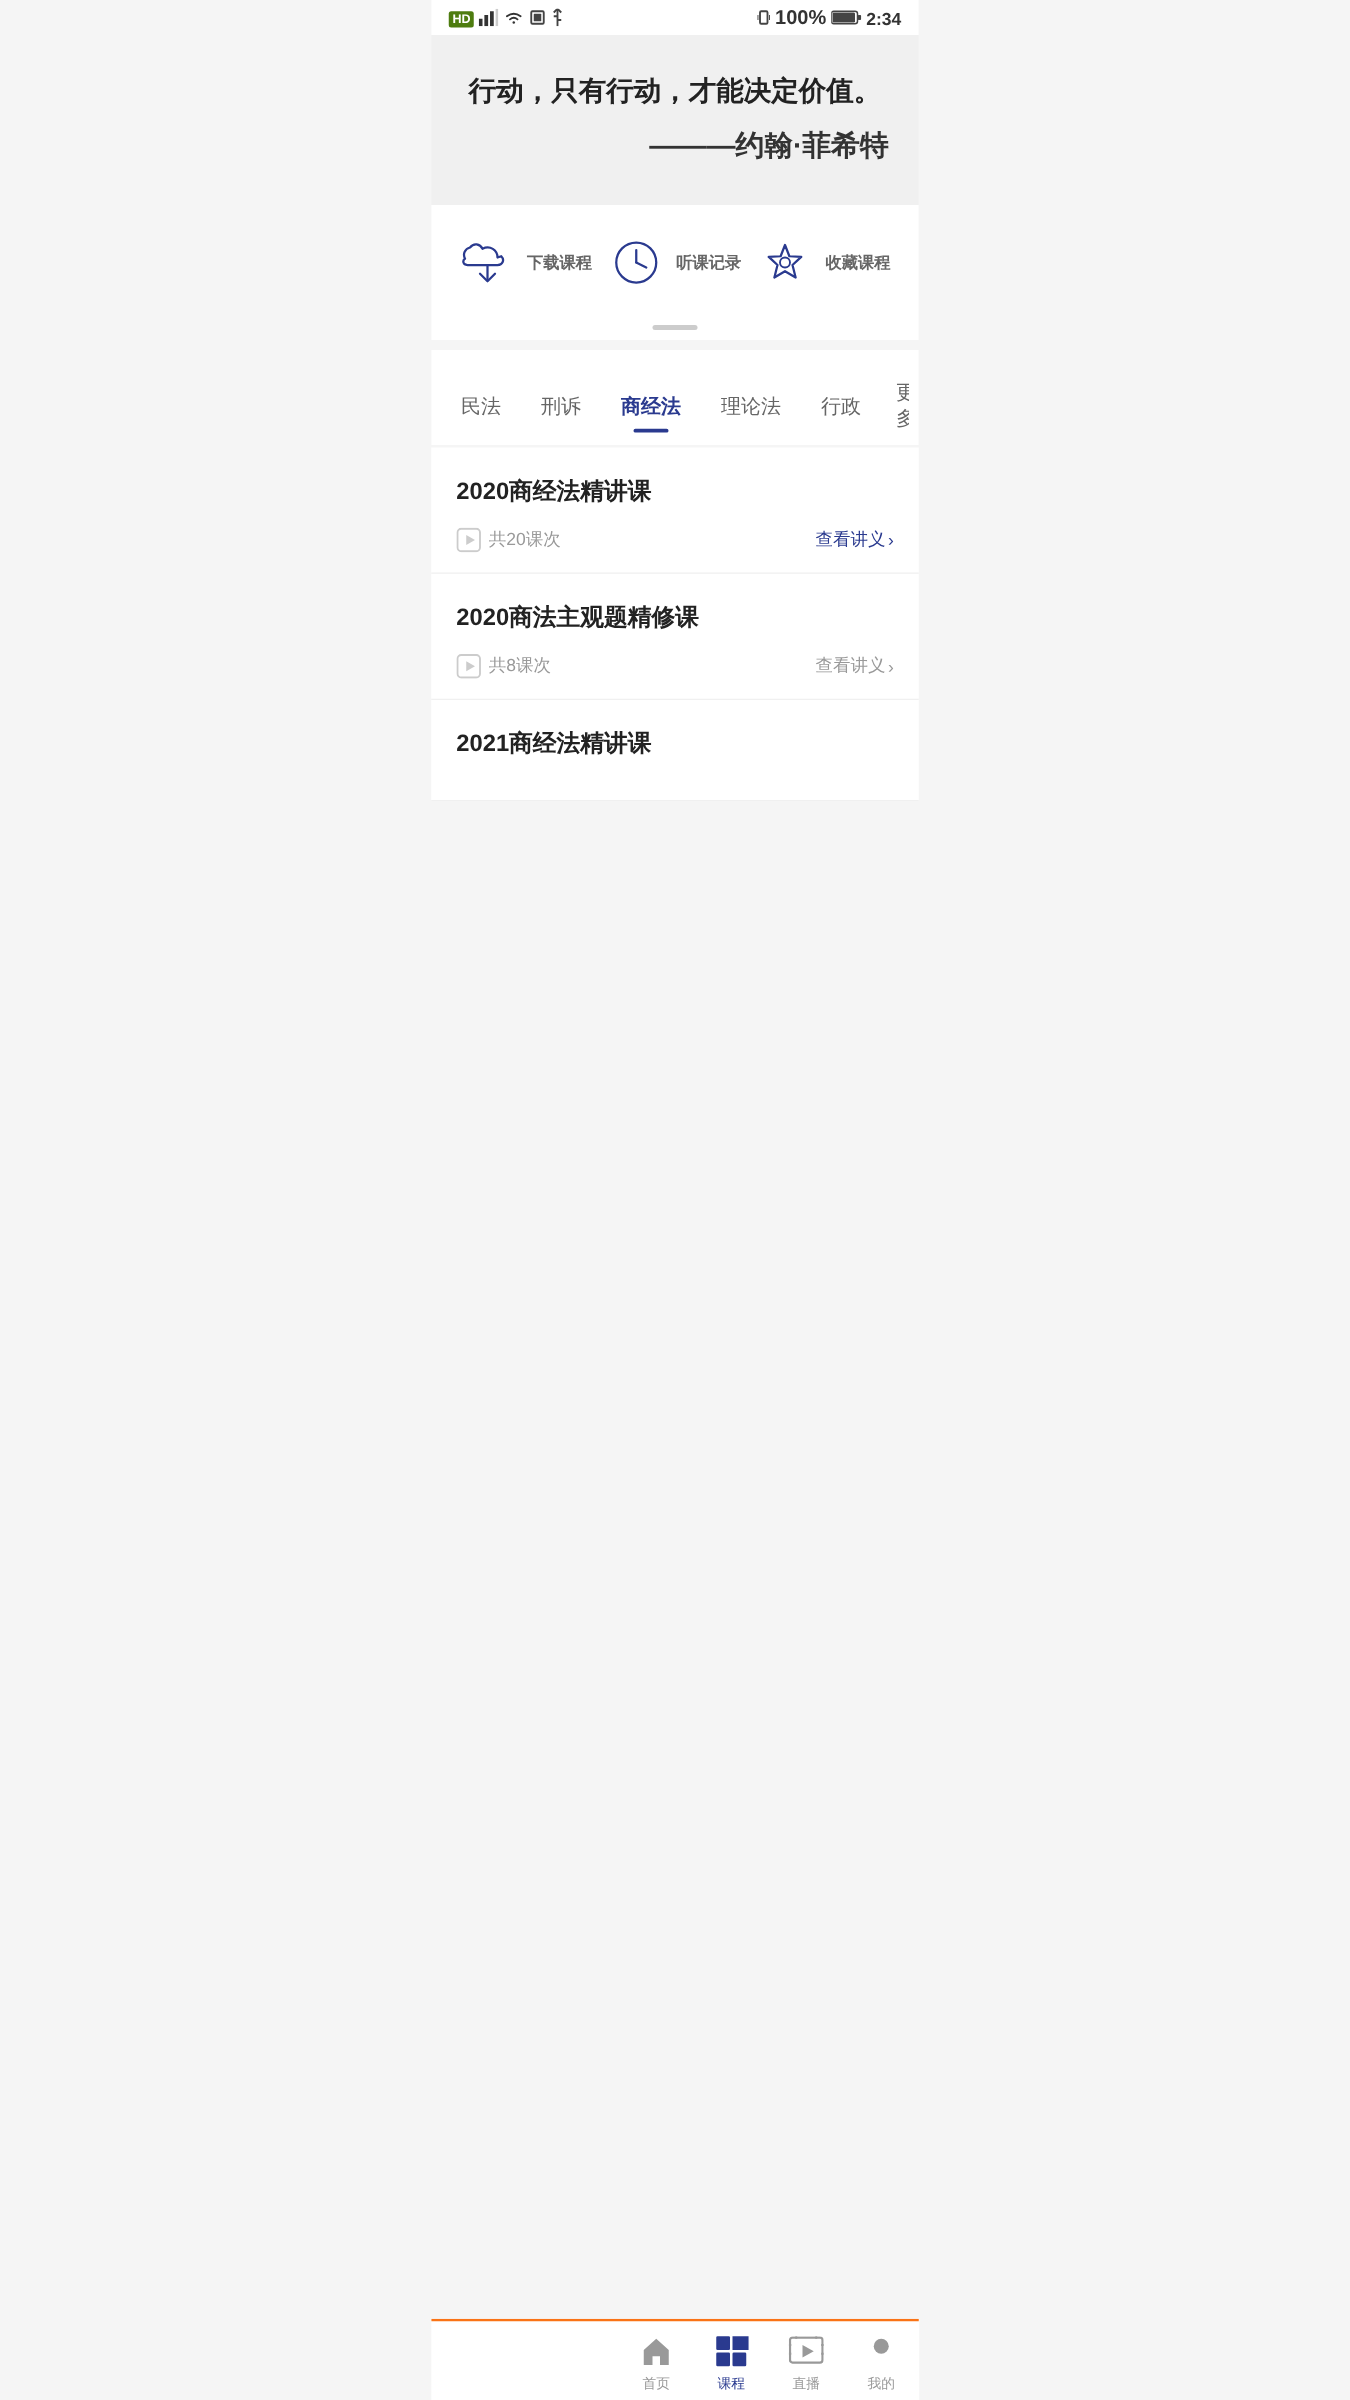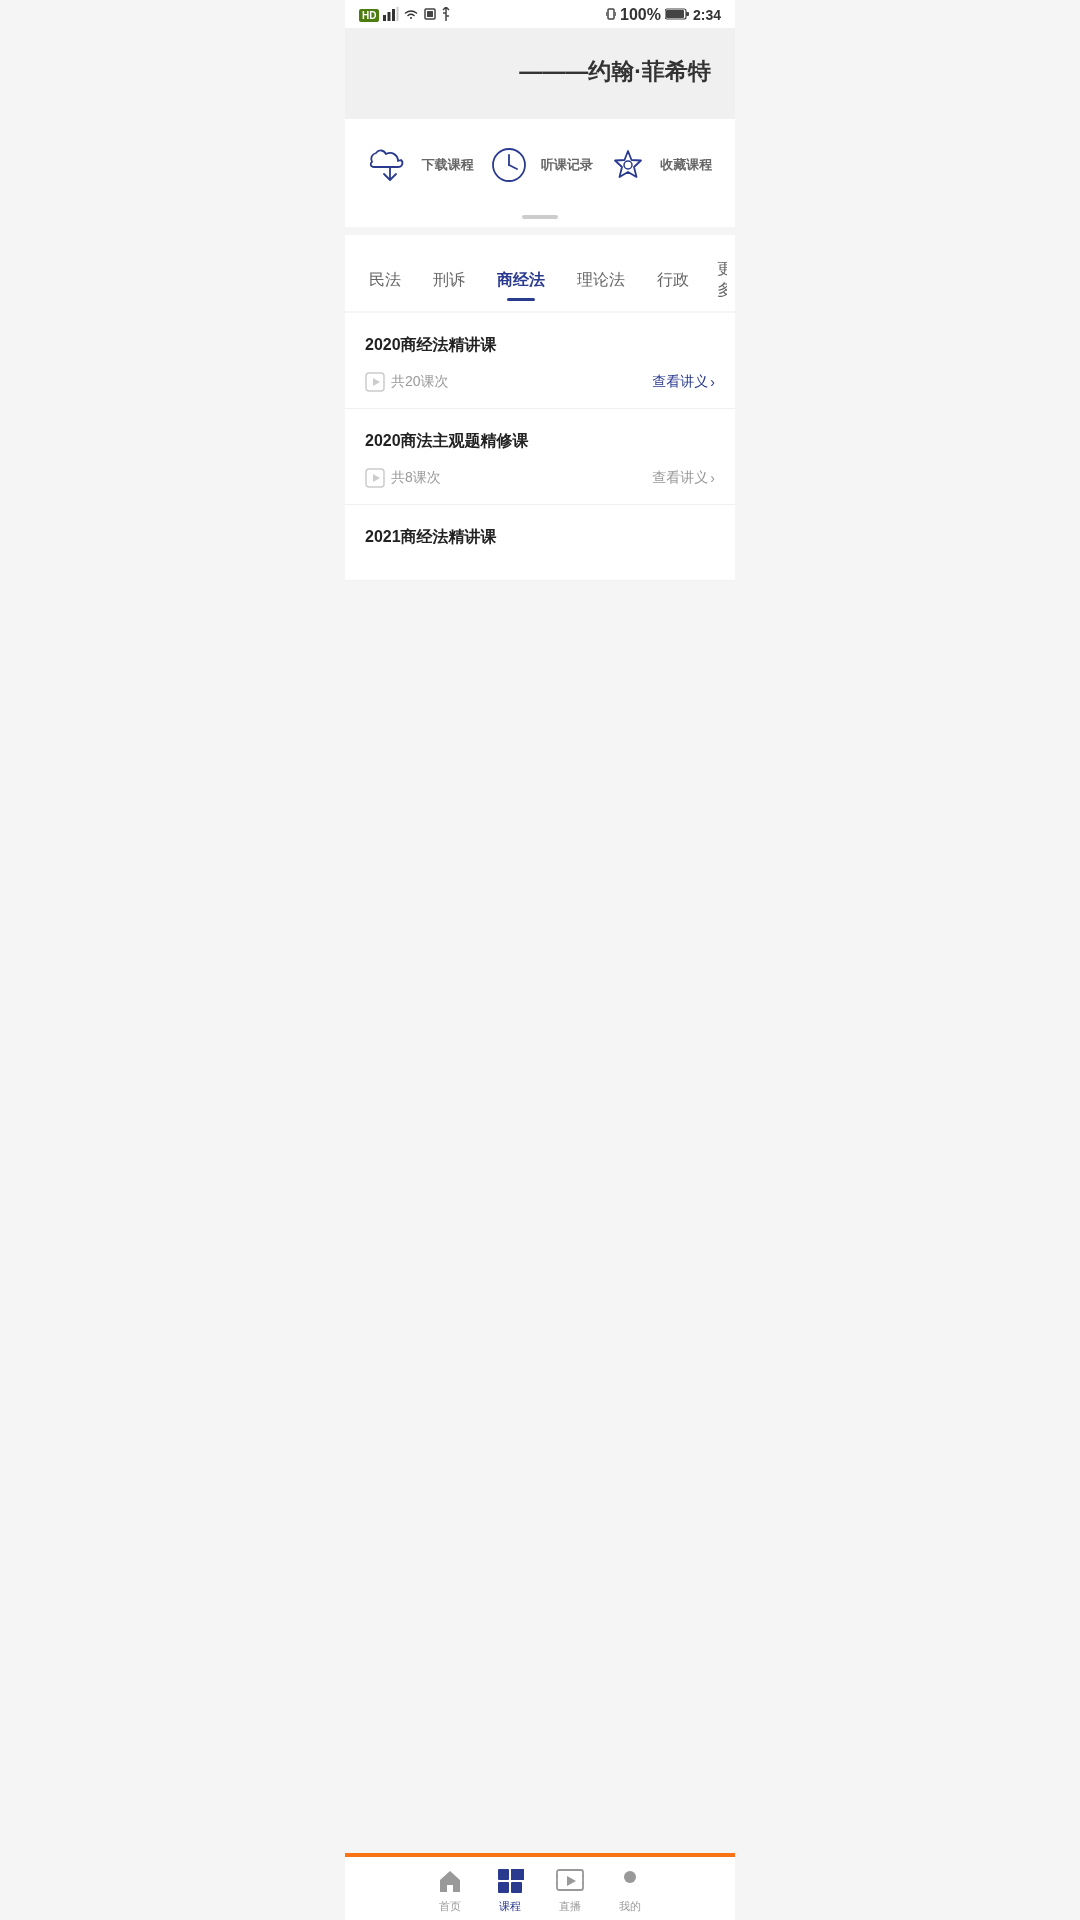--- a/index.html
+++ b/index.html
@@ -145,21 +145,21 @@
     
     .course-list {
       background: #fff;
       margin-top: 2px;
     }
     .course-item {
       padding: 22px 20px 16px;
       border-bottom: 1px solid #f0f0f0;
     }
     .course-title {
-      font-size: 16px;
+      font-size: 19px;
       font-weight: 600;
       color: #222;
       margin-bottom: 16px;
     }
     .course-meta {
       display: flex;
       justify-content: space-between;
       align-items: center;
     }
     .course-lessons {
@@ -189,23 +189,23 @@
     }
 
     
     .bottom-nav {
       position: fixed;
       bottom: 0;
       left: 50%;
       transform: translateX(-50%);
       width: 390px;
       background: #fff;
-      border-top: 4px solid #f97316;
-      display: flex;
-      justify-content: center;
+      border-top: 2px solid #f97316;
+      display: flex;
+      justify-content: flex-end;
       padding: 10px 0 6px;
     }
     .nav-item {
       display: flex;
       flex-direction: column;
       align-items: center;
       gap: 4px;
       cursor: pointer;
       min-width: 60px;
     }
@@ -278,20 +278,21 @@
           <rect x="0" y="1" width="21" height="10" rx="2" fill="none" stroke="#444" stroke-width="1.2"></rect>
           <rect x="1" y="2" width="18" height="8" rx="1" fill="#444"></rect>
           <rect x="21" y="4" width="3" height="4" rx="1" fill="#444"></rect>
         </svg>
     </span>
     <span style="font-size:14px;font-weight:600;color:#333;">2:34</span>
   </div>
 </div>
 
 <div class="hero">
+  <div class="hero-quote">行动，只有行动，才能决定价值。</div>
   <div class="hero-author">———约翰·菲希特</div>
 </div>
 
 <div class="quick-actions">
 
   <div class="action-item">
     <div class="action-icon">
       <svg width="44" height="40" viewBox="0 0 44 40">
         <path d="M30 16 C30 10 24 6 18 9 C16 5 11 4 8 8 C4 9 2 13 4 17 C2 18 2 22 6 22 L30 22 C34 22 36 18 33 15 Z" fill="none" stroke="#2a3a8f" stroke-width="1.8" stroke-linejoin="round"></path>
         <line x1="22" y1="22" x2="22" y2="34" stroke="#2a3a8f" stroke-width="1.8" stroke-linecap="round"></line>

